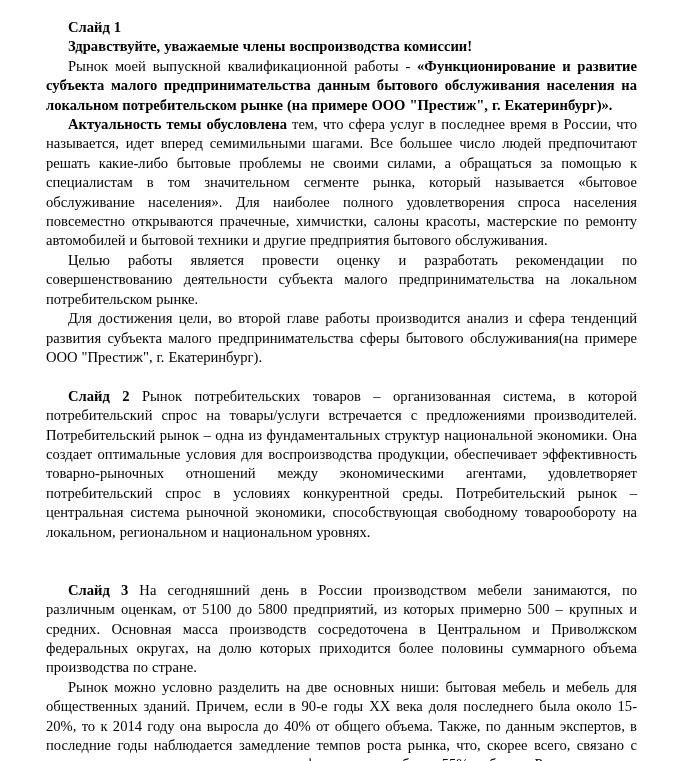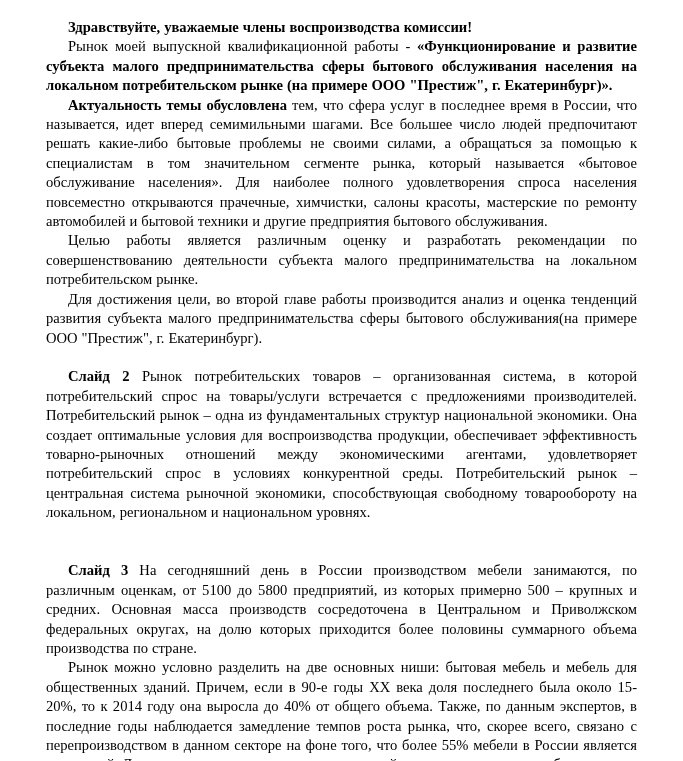--- a/index.html
+++ b/index.html
@@ -57,30 +57,31 @@
     text-align: left;
     margin: 0;
   }
 </style>
 </head>
 <body>
 
 <div class="page">
   <div class="doc-body">
 
+    <p class="head-line">Слайд 1</p>
 
     <p class="head-line">Здравствуйте, уважаемые члены воспроизводства комиссии!</p>
 
-    <p class="para"><span>Рынок моей выпускной квалификационной работы - </span><span class="b">«Функционирование и развитие субъекта малого предпринимательства сферы бытового обслуживания населения на локальном потребительском рынке (на примере ООО "Престиж", г. Екатеринбург)».</span></p>
+    <p class="para"><span>Рынок моей выпускной квалификационной работы - </span><span class="b">«Функционирование и развитие субъекта малого предпринимательства данным бытового обслуживания населения на локальном потребительском рынке (на примере ООО "Престиж", г. Екатеринбург)».</span></p>
 
     <p class="para"><span class="b">Актуальность темы обусловлена</span><span> тем, что сфера услуг в последнее время в России, что называется, идет вперед семимильными шагами. Все большее число людей предпочитают решать какие-либо бытовые проблемы не своими силами, а обращаться за помощью к специалистам в том значительном сегменте рынка, который называется «бытовое обслуживание населения». Для наиболее полного удовлетворения спроса населения повсеместно открываются прачечные, химчистки, салоны красоты, мастерские по ремонту автомобилей и бытовой техники и другие предприятия бытового обслуживания.</span></p>
 
-    <p class="para last-left">Целью работы является различным оценку и разработать рекомендации по совершенствованию деятельности субъекта малого предпринимательства на локальном потребительском рынке.</p>
+    <p class="para last-left">Целью работы является провести оценку и разработать рекомендации по совершенствованию деятельности субъекта малого предпринимательства на локальном потребительском рынке.</p>
 
-    <p class="para last-left">Для достижения цели, во второй главе работы производится анализ и оценка тенденций развития субъекта малого предпринимательства сферы бытового обслуживания(на примере ООО "Престиж", г. Екатеринбург).</p>
+    <p class="para last-left">Для достижения цели, во второй главе работы производится анализ и сфера тенденций развития субъекта малого предпринимательства сферы бытового обслуживания(на примере ООО "Престиж", г. Екатеринбург).</p>
 
     <div class="spacer-line">&nbsp;</div>
 
     <p class="para last-left"><span class="b">Слайд 2</span><span> Рынок потребительских товаров – организованная система, в которой потребительский спрос на товары/услуги встречается с предложениями производителей. Потребительский рынок – одна из фундаментальных структур национальной экономики. Она создает оптимальные условия для воспроизводства продукции, обеспечивает эффективность товарно-рыночных отношений между экономическими агентами, удовлетворяет потребительский спрос в условиях конкурентной среды. Потребительский рынок – центральная система рыночной экономики, способствующая свободному товарообороту на локальном, региональном и национальном уровнях.</span></p>
 
     <div class="spacer-line">&nbsp;</div>
     <div class="spacer-line">&nbsp;</div>
 
     <p class="para last-left"><span class="b">Слайд 3</span><span> На сегодняшний день в России производством мебели занимаются, по различным оценкам, от 5100 до 5800 предприятий, из которых примерно 500 – крупных и средних. Основная масса производств сосредоточена в Центральном и Приволжском федеральных округах, на долю которых приходится более половины суммарного объема производства по стране.</span></p>
 

